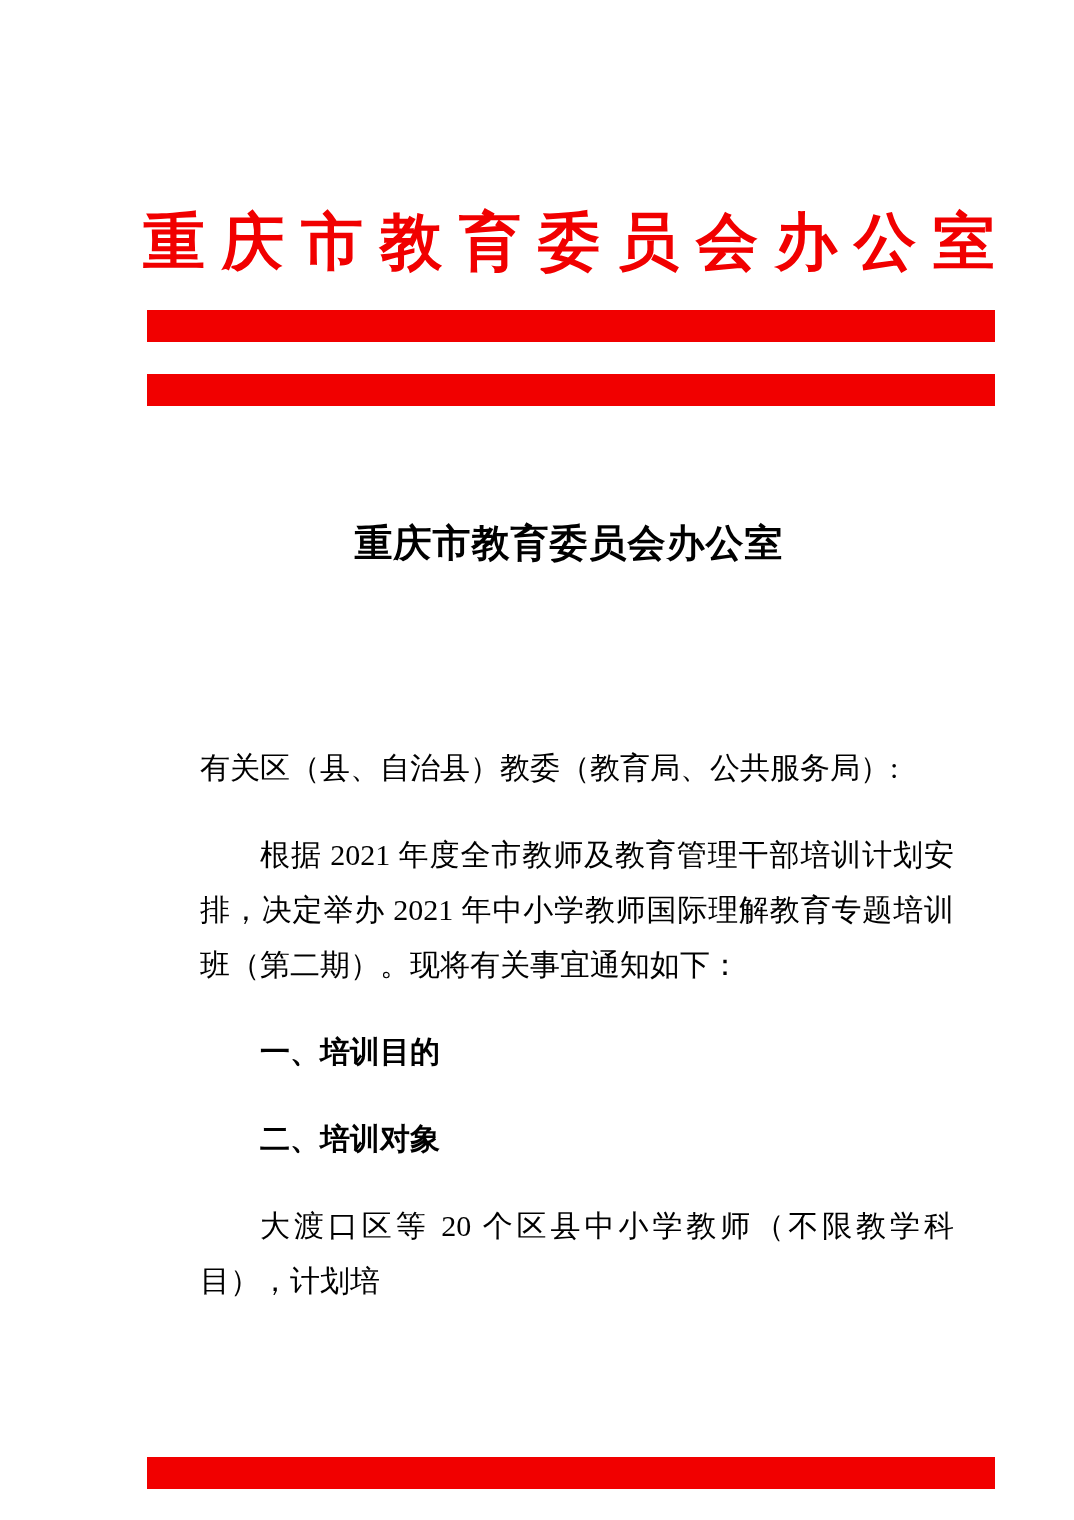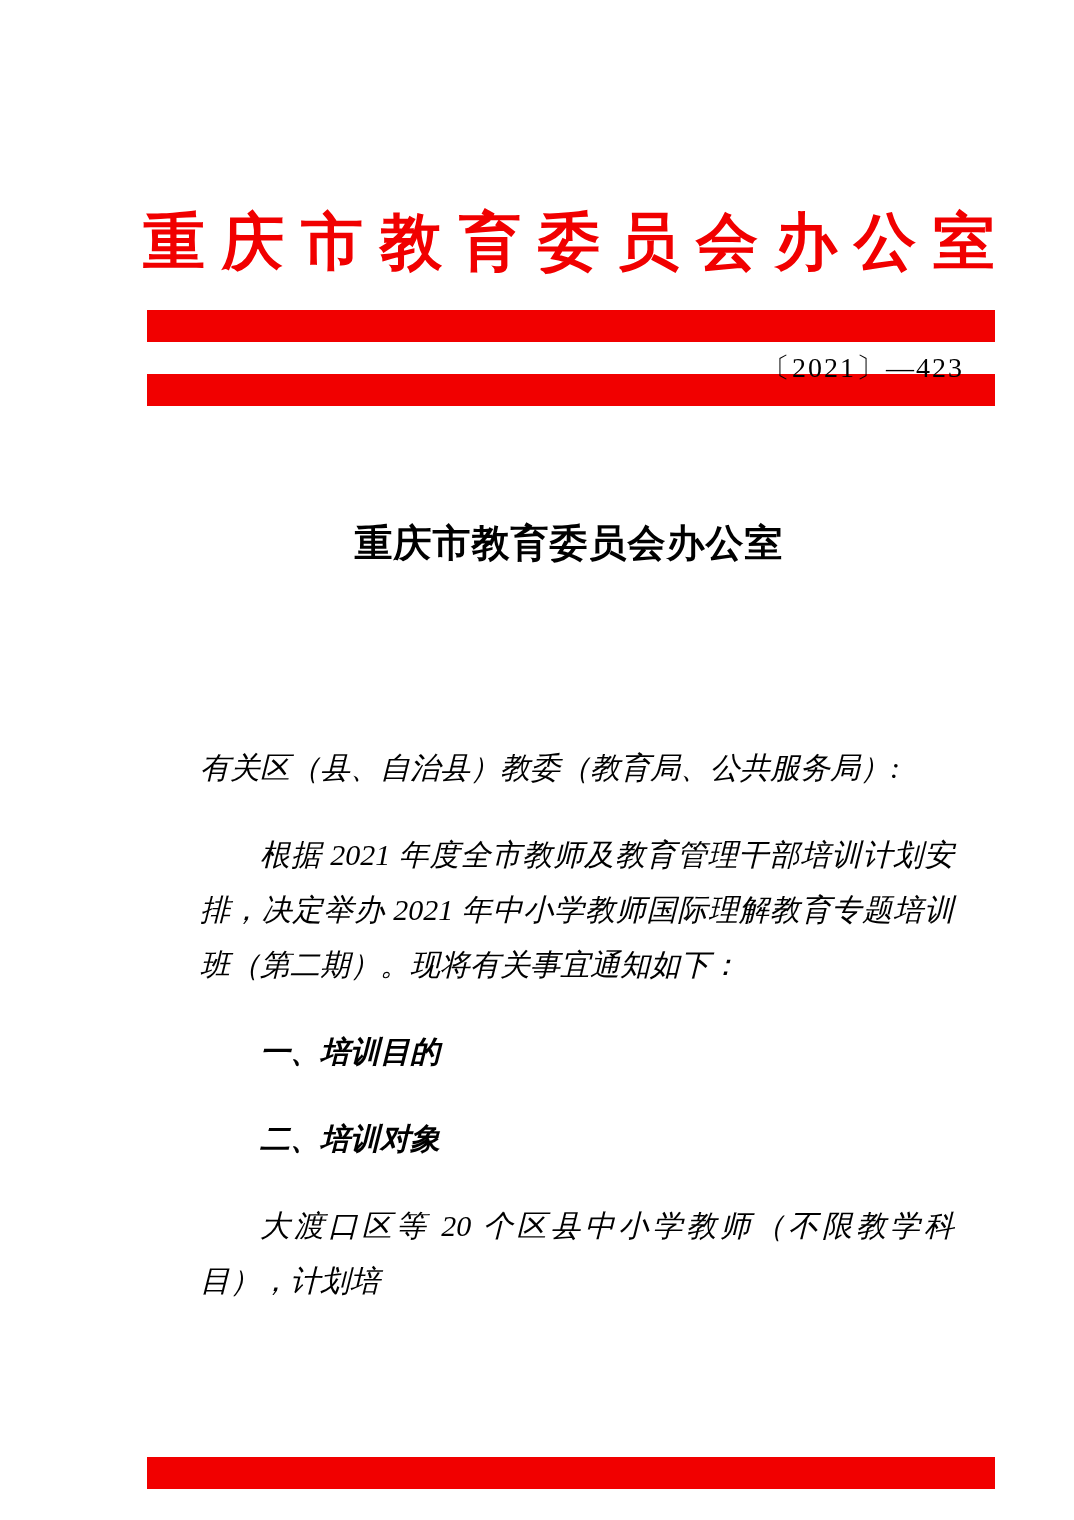--- a/index.html
+++ b/index.html
@@ -61,21 +61,21 @@
   .body-text {
     position: absolute;
     top: 676px;
     left: 136px;
     width: 818px;
     font-size: 30px;
     line-height: 55px;
     text-align: justify;
     color: var(--ink);
   }
-  .body-text p { margin: 0; font-style: italic; }
+  .body-text p { margin: 0; }
   .para { text-indent: 2em; }
   .section-heading {
     font-family: "Liberation Sans", "DejaVu Sans", sans-serif;
     font-weight: bold;
     font-size: 30px;
     line-height: 55px;
     text-indent: 2em;
   }
 </style>
 </head>
@@ -84,21 +84,20 @@
 <div class="page">
 
   <div class="org-title">重庆市教育委员会办公室</div>
 
   <div class="rule-group rule-top">
     <div class="bar-thick"></div>
     <div class="bar-gap"></div>
     <div class="bar-thin"></div>
   </div>
 
-  <div class="doc-number">〔2021〕—423</div>
 
   <div class="doc-title">
     <div>重庆市教育委员会办公室</div>
   </div>
 
   <div class="body-text">
     <p class="salutation">有关区（县、自治县）教委（教育局、公共服务局）:</p>
     <p class="para">根据 2021 年度全市教师及教育管理干部培训计划安排，决定举办 2021 年中小学教师国际理解教育专题培训班（第二期）。现将有关事宜通知如下：</p>
     <p class="section-heading">一、培训目的</p>
     <p class="section-heading">二、培训对象</p>

